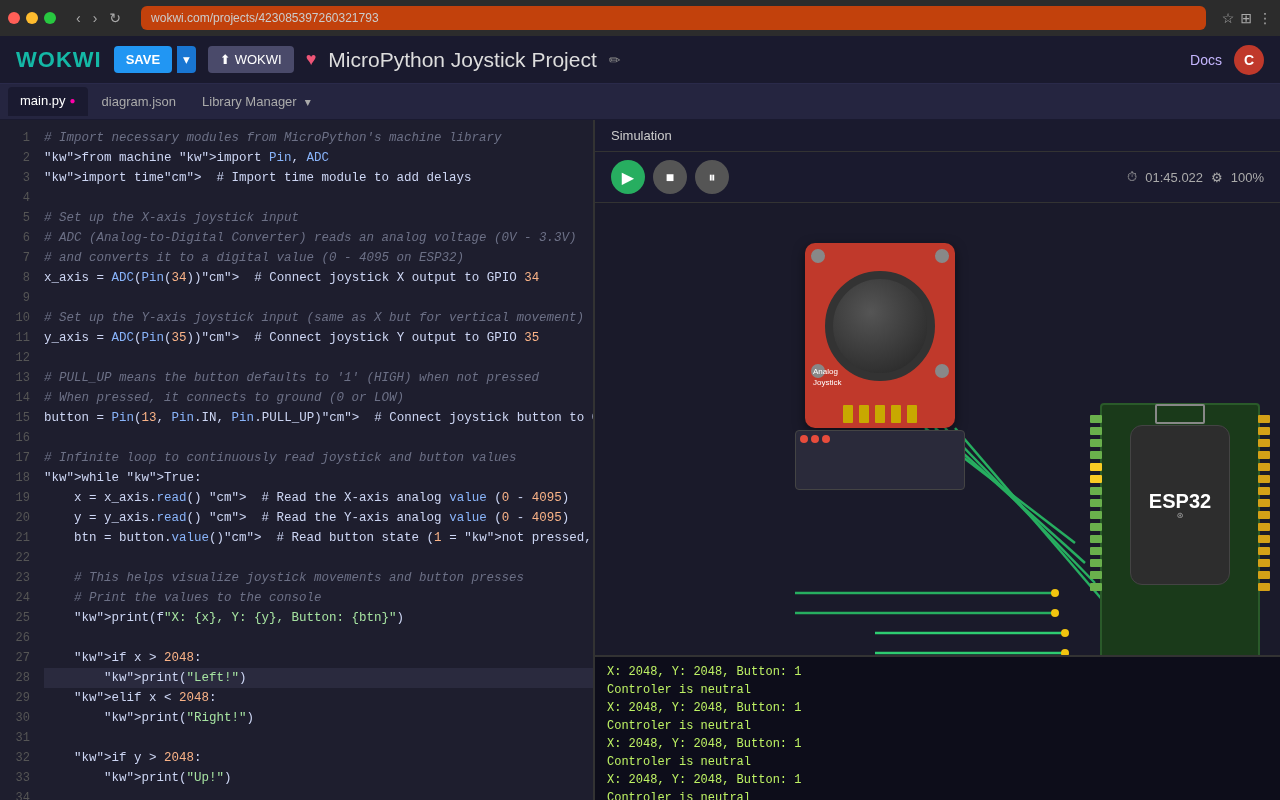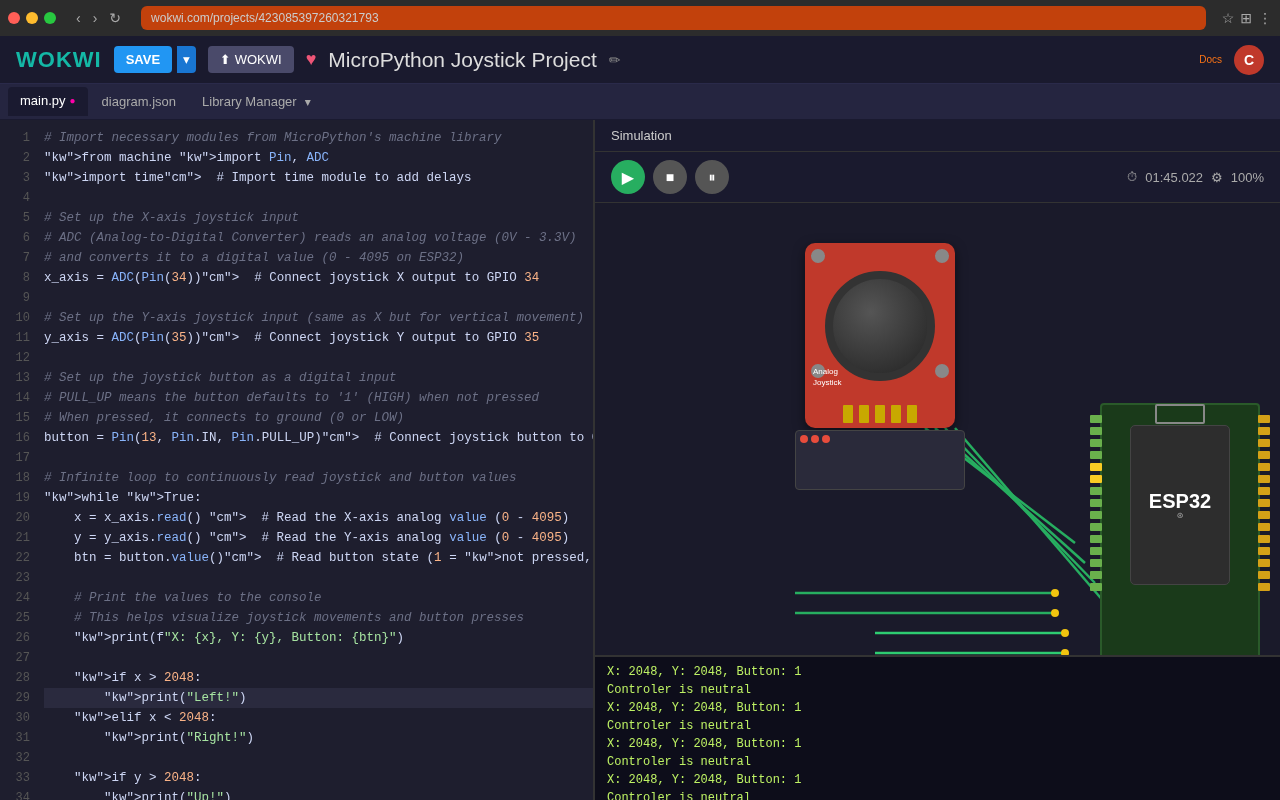--- a/index.html
+++ b/index.html
@@ -81,21 +81,21 @@
       font-size: 13px;
       cursor: pointer;
       display: flex;
       align-items: center;
       gap: 4px;
     }
     .heart-btn { background: none; border: none; color: #e57; font-size: 18px; cursor: pointer; }
     .project-title { color: #ddd; font-size: 21px; font-weight: 500; }
     .edit-icon { color: #888; font-size: 14px; cursor: pointer; }
     .spacer { flex: 1; }
-    .docs-btn { color: #f97316; font-size: 10px; cursor: pointer; background: none; border: none; }
+    .docs-btn { color: #c4b5fd; font-size: 14px; cursor: pointer; background: none; border: none; }
     .user-avatar {
       width: 30px; height: 30px; border-radius: 50%;
       background: #c0392b; color: white; font-size: 14px; font-weight: bold;
       display: flex; align-items: center; justify-content: center; cursor: pointer;
     }
 
     
     .file-tabs {
       background: #252540;
       height: 36px;
@@ -309,21 +309,21 @@
       height: 320px;
       background: #1a3a1a;
       border-radius: 4px;
       position: relative;
       border: 2px solid #2a5a2a;
     }
     .esp32-module {
       width: 100px;
       height: 160px;
       background: #2d2d2d;
-      border-radius: 5px;
+      border-radius: 12px;
       position: absolute;
       top: 20px;
       left: 50%;
       transform: translateX(-50%);
       display: flex;
       flex-direction: column;
       align-items: center;
       justify-content: center;
       border: 1px solid #444;
     }
@@ -503,33 +503,32 @@
           <div class="code-line"><span class="&lt;span">"kw"</span>&gt;import time<span class="&lt;span">"cm"</span>&gt;  # Import time module to add delays</div>
           <div class="code-line">&nbsp;</div>
           <div class="code-line"><span class="cm"># Set up the X-axis joystick input</span></div>
           <div class="code-line"><span class="cm"># ADC (Analog-to-Digital Converter) reads an analog voltage (0V - 3.3V)</span></div>
           <div class="code-line"><span class="cm"># and converts it to a digital value (0 - 4095 on ESP32)</span></div>
           <div class="code-line">x_axis = <span class="fn">ADC</span>(<span class="fn">Pin</span>(<span class="num">34</span>))<span class="&lt;span">"cm"</span>&gt;  # Connect joystick X output to GPIO <span class="num">34</span></div>
           <div class="code-line">&nbsp;</div>
           <div class="code-line"><span class="cm"># Set up the Y-axis joystick input (same as X but for vertical movement)</span></div>
           <div class="code-line">y_axis = <span class="fn">ADC</span>(<span class="fn">Pin</span>(<span class="num">35</span>))<span class="&lt;span">"cm"</span>&gt;  # Connect joystick Y output to GPIO <span class="num">35</span></div>
           <div class="code-line">&nbsp;</div>
-          <div class="code-line"><span class="cm"># Set up the joystick button as a digital input</span></div>
           <div class="code-line"><span class="cm"># PULL_UP means the button defaults to '1' (HIGH) when not pressed</span></div>
           <div class="code-line"><span class="cm"># When pressed, it connects to ground (0 or LOW)</span></div>
           <div class="code-line">button = <span class="fn">Pin</span>(<span class="num">13</span>, <span class="fn">Pin</span>.IN, <span class="fn">Pin</span>.PULL_UP)<span class="&lt;span">"cm"</span>&gt;  # Connect joystick button to GPIO </div>
           <div class="code-line">&nbsp;</div>
           <div class="code-line"><span class="cm"># Infinite loop to continuously read joystick and button values</span></div>
           <div class="code-line"><span class="&lt;span">"kw"</span>&gt;while <span class="&lt;span">"kw"</span>&gt;True:</div>
           <div class="code-line">    x = x_axis.<span class="fn">read</span>() <span class="&lt;span">"cm"</span>&gt;  # Read the X-axis analog <span class="fn">value</span> (<span class="num">0</span> - <span class="num">4095</span>)</div>
           <div class="code-line">    y = y_axis.<span class="fn">read</span>() <span class="&lt;span">"cm"</span>&gt;  # Read the Y-axis analog <span class="fn">value</span> (<span class="num">0</span> - <span class="num">4095</span>)</div>
           <div class="code-line">    btn = button.<span class="fn">value</span>()<span class="&lt;span">"cm"</span>&gt;  # Read button state (<span class="num">1</span> = <span class="&lt;span">"kw"</span>&gt;not pressed,  = pressed)</div>
           <div class="code-line">&nbsp;</div>
+          <div class="code-line"><span class="cm">    # This helps visualize joystick movements and button presses</span></div>
           <div class="code-line"><span class="cm">    # Print the values to the console</span></div>
-          <div class="code-line"><span class="cm">    # This helps visualize joystick movements and button presses</span></div>
           <div class="code-line">    <span class="&lt;span">"kw"</span>&gt;print(f<span class="str">"X: {x}, Y: {y}, Button: {btn}"</span>)</div>
           <div class="code-line">&nbsp;</div>
           <div class="code-line">    <span class="&lt;span">"kw"</span>&gt;if x &gt; <span class="num">2048</span>:</div>
           <div class="code-line highlighted">        <span class="&lt;span">"kw"</span>&gt;print(<span class="str">"Left!"</span>)</div>
           <div class="code-line">    <span class="&lt;span">"kw"</span>&gt;elif x &lt; <span class="num">2048</span>:</div>
           <div class="code-line">        <span class="&lt;span">"kw"</span>&gt;print(<span class="str">"Right!"</span>)</div>
           <div class="code-line">&nbsp;</div>
           <div class="code-line">    <span class="&lt;span">"kw"</span>&gt;if y &gt; <span class="num">2048</span>:</div>
           <div class="code-line">        <span class="&lt;span">"kw"</span>&gt;print(<span class="str">"Up!"</span>)</div>
         </div>

